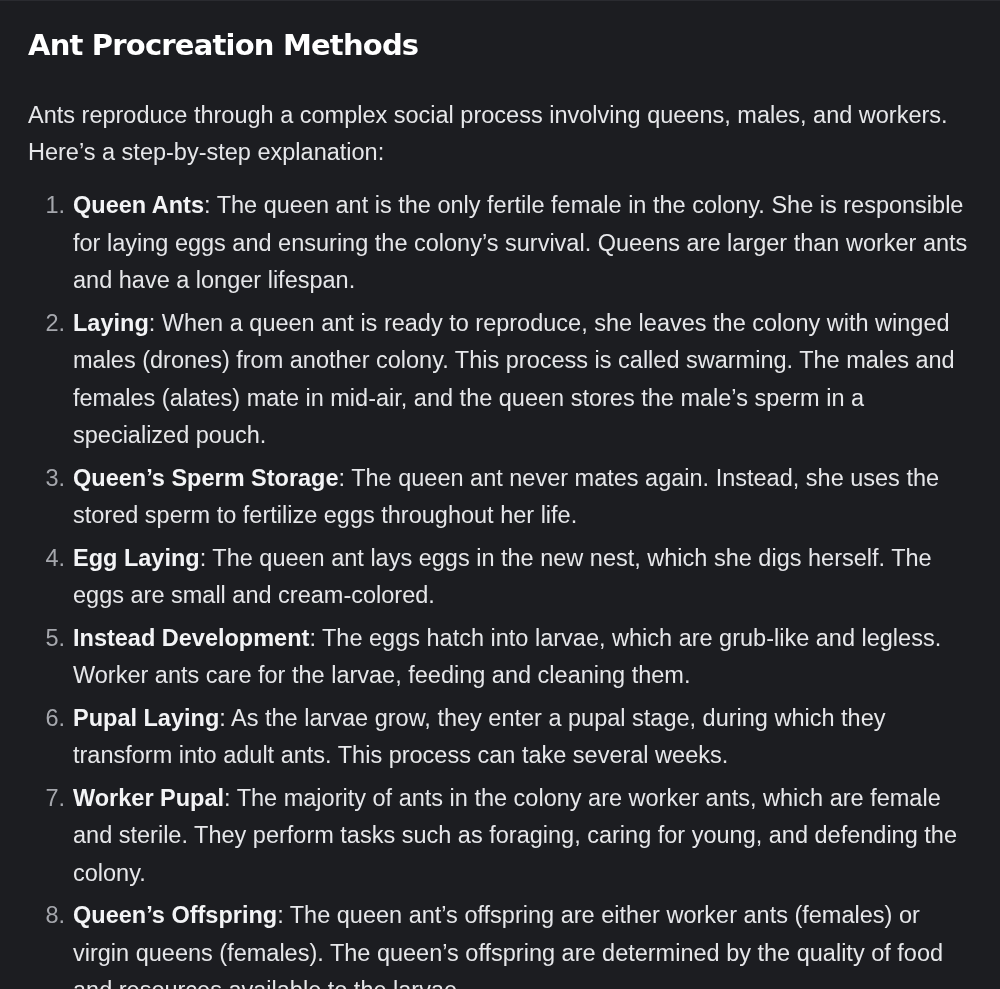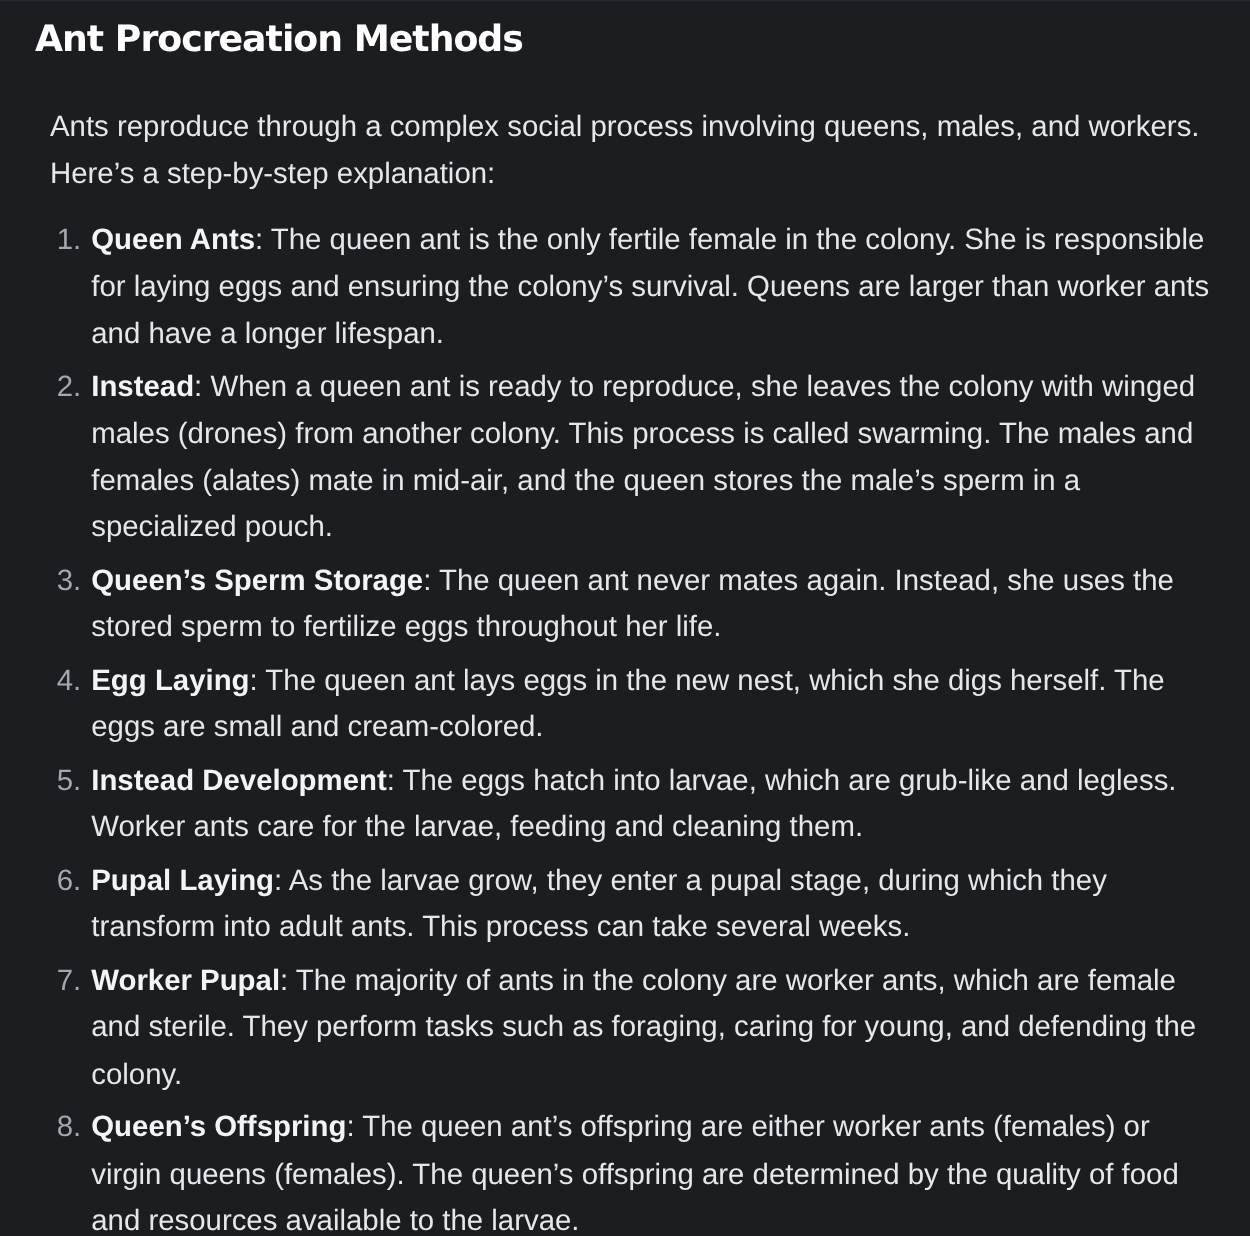--- a/index.html
+++ b/index.html
@@ -5,30 +5,30 @@
   html, body { margin:0; padding:0; }
   body {
     width:1000px; height:989px; overflow:hidden;
     background:#1c1d21;
     color:#e6e7ea;
     font-family:"Liberation Sans", "DejaVu Sans", sans-serif;
   }
   .topline { height:1px; background:#2a2b30; width:100%; }
   .wrap { padding:0 28px 0 28px; }
   h1 {
-    margin:10px 0 0 0;
+    margin:24px 0 0 0;
     font-family:"DejaVu Sans", sans-serif;
     font-weight:bold;
     font-size:29px;
     letter-spacing:-0.8px;
     color:#ffffff;
     line-height:40px;
   }
   p.intro {
-    margin:32px 0 0 12px;
+    margin:32px 0 0 0;
     font-size:23.5px;
     line-height:37px;
     color:#e6e7ea;
   }
   ol {
     list-style:none;
     margin:16px 0 0 0;
     padding:0;
   }
   li {
@@ -56,21 +56,21 @@
   <p class="intro">Ants reproduce through a complex social process involving queens, males, and workers. Here’s a step-by-step explanation:</p>
   <ol>
     <li>
         <span class="num">1.</span>
         <span style="width:8px;flex:0 0 8px"></span>
         <span class="body"><span class="term">Queen Ants</span><span>: The queen ant is the only fertile female in the colony. She is responsible for laying eggs and ensuring the colony’s survival. Queens are larger than worker ants and have a longer lifespan.</span></span>
       </li>
     <li>
         <span class="num">2.</span>
         <span style="width:8px;flex:0 0 8px"></span>
-        <span class="body"><span class="term">Instead</span><span>: When a queen ant is ready to reproduce, she leaves the colony with winged males (drones) from another colony. This process is called swarming. The males and females (alates) mate in mid-air, and the queen stores the male’s sperm in a specialized pouch.</span></span>
+        <span class="body"><span class="term">Laying</span><span>: When a queen ant is ready to reproduce, she leaves the colony with winged males (drones) from another colony. This process is called swarming. The males and females (alates) mate in mid-air, and the queen stores the male’s sperm in a specialized pouch.</span></span>
       </li>
     <li>
         <span class="num">3.</span>
         <span style="width:8px;flex:0 0 8px"></span>
         <span class="body"><span class="term">Queen’s Sperm Storage</span><span>: The queen ant never mates again. Instead, she uses the stored sperm to fertilize eggs throughout her life.</span></span>
       </li>
     <li>
         <span class="num">4.</span>
         <span style="width:8px;flex:0 0 8px"></span>
         <span class="body"><span class="term">Egg Laying</span><span>: The queen ant lays eggs in the new nest, which she digs herself. The eggs are small and cream-colored.</span></span>

